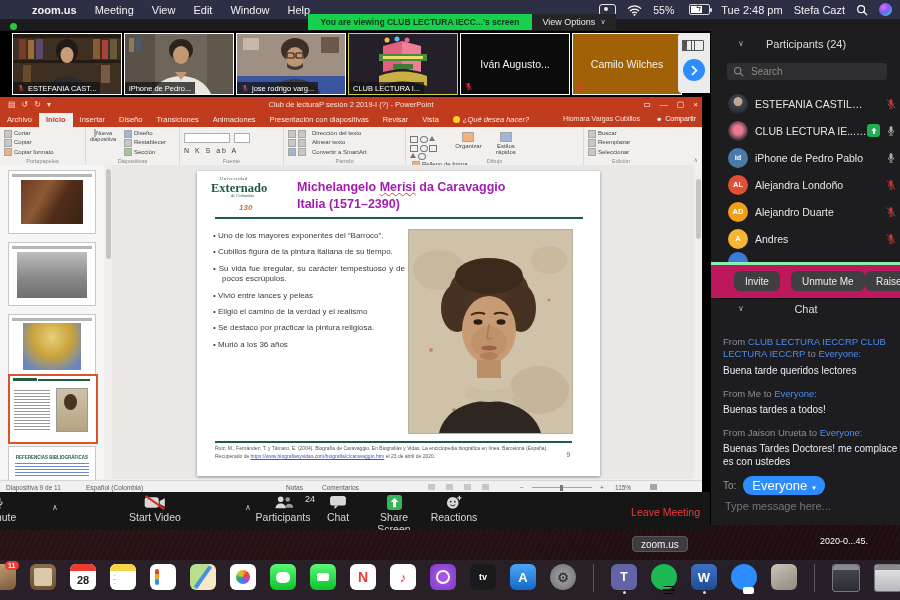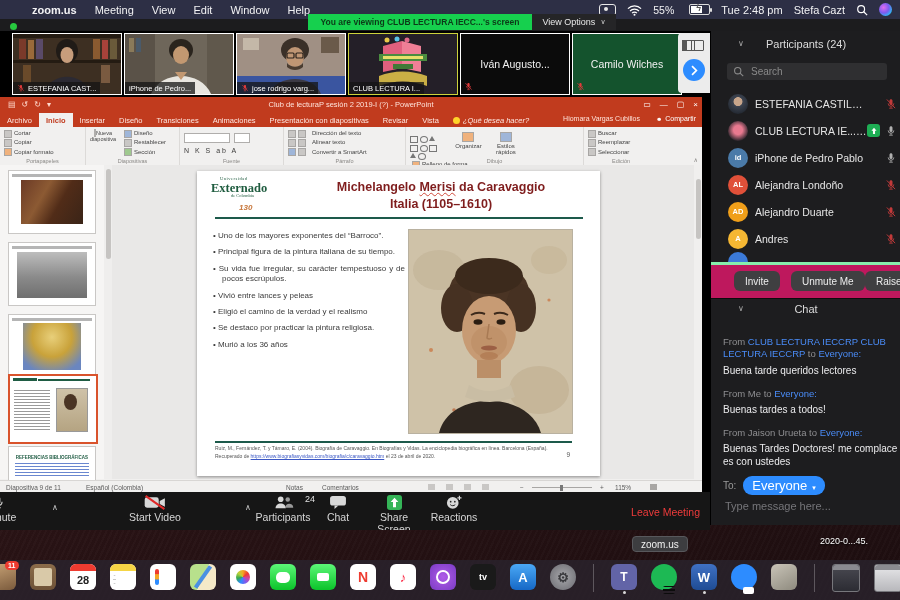--- a/index.html
+++ b/index.html
@@ -56,21 +56,21 @@
 
   
   .shared{position:absolute;left:0;top:96px;width:710px;height:396px;background:#000;z-index:10}
   .pptwin{position:absolute;left:0;top:1px;width:702px;height:395px;background:#f1f0ef}
   .ppt-title{position:absolute;left:0;top:0;width:702px;height:15px;background:#c13b1e;color:#fff;
              font-size:8px;display:flex;align-items:center}
   .qat{display:flex;gap:6px;margin-left:8px;color:#ffd9cd;font-size:8px}
   .ppt-tname{position:absolute;left:0;right:0;text-align:center;font-size:7.5px;color:#ffe3da}
   .wctl{position:absolute;right:4px;top:0;display:flex;gap:9px;color:#fff;font-size:8px;align-items:center;height:15px}
   .ppt-tabs{position:absolute;left:0;top:15px;width:702px;height:15px;background:#c13b1e;display:flex;
-            align-items:flex-end;color:#ffe8e2;font-size:7.5px}
+            align-items:center;color:#ffe8e2;font-size:7.5px}
   .ptab{padding:2.5px 7px}
   .ptab.sel{background:#f1f0ef;color:#c13b1e;font-weight:bold}
   .bulb{width:7px;height:7px;border-radius:50%;background:#ffd42a;display:inline-block;margin-right:3px}
   .tellme{display:flex;align-items:center;padding:2.5px 7px;font-style:italic}
   .ppt-account{position:absolute;right:62px;top:3px;font-size:7px;color:#ffe3da}
   .ppt-share{position:absolute;right:6px;top:3px;font-size:7px;color:#fff}
   .ppt-share::before{content:"☻";margin-right:3px;font-size:6px}
   .ribbon{position:absolute;left:0;top:30px;width:702px;height:38px;background:#f1f0ef;
           border-bottom:1px solid #d8d6d4;display:flex;color:#444}
   .rgroup{position:relative;height:100%;border-right:1px solid #dcdad8;padding-top:2px;box-sizing:border-box}
@@ -103,21 +103,21 @@
   .cscroll{position:absolute;left:694px;top:68px;width:8px;height:314px;background:#f0efee}
   .cscroll::after{content:"";position:absolute;left:1.5px;top:14px;width:5px;height:60px;background:#c6c4c2;border-radius:3px}
 
   .slide{position:absolute;left:197px;top:74px;width:403px;height:305px;background:#fff;
          box-shadow:0 1px 3px rgba(0,0,0,.4)}
   .logo{position:absolute;left:14px;top:6px;color:#1f5c3f;font-family:"Liberation Serif",serif;line-height:1}
   .logo-top{font-size:4.5px;letter-spacing:.5px;margin-left:9px}
   .logo-main{font-size:12.5px;font-weight:bold}
   .logo-sub{font-size:4.5px;margin-left:20px}
   .logo-mark{position:absolute;left:42px;top:32px;color:#c7763a;font-size:8px;font-style:italic;font-weight:bold}
-  .stitle{position:absolute;left:100px;right:15px;top:8px;text-align:center;color:#7f1d1d;
+  .stitle{position:absolute;left:100px;right:15px;top:8px;text-align:left;color:#a21caf;
           font-weight:bold;font-size:12.5px;line-height:1.35}
   .wavy{text-decoration:underline;text-decoration-style:wavy;text-decoration-color:#d04a3a;text-decoration-thickness:1px}
   .srule{position:absolute;left:18px;width:368px;top:46px;height:2px;background:#1d5a4b}
   .bullets{position:absolute;left:16px;top:60px;width:192px;font-size:8px;color:#3b3b3b;text-align:justify}
   .bullet{padding-left:9px;text-indent:-9px;margin-bottom:6px;line-height:1.3}
   .bullet::before{content:"• "}
   .portrait{position:absolute;left:211px;top:58px;width:163px;height:203px;border:1px solid #b9b1a0}
   .srule2{position:absolute;left:18px;width:357px;top:270px;height:1.5px;background:#1d5a4b}
   .cite{position:absolute;left:18px;top:274px;width:335px;font-size:5px;color:#555;line-height:1.55}
   .cite .lnk{color:#3a57c4;text-decoration:underline}
@@ -368,21 +368,21 @@
     <span class="corner-mic">
       <svg viewBox="0 0 16 16" width="9" height="9" style="color:#e03a3a">
           <path fill="currentColor" d="M8 1.8c-1.1 0-2 .9-2 2v3.4a2 2 0 0 0 4 0V3.8c0-1.1-.9-2-2-2z"></path>
           <path d="M4.2 7.2a3.8 3.8 0 0 0 7.6 0" fill="none" stroke="currentColor" stroke-width="1.1"></path>
           <path d="M8 11v2.2M5.6 13.6h4.8" stroke="currentColor" stroke-width="1.1"></path>
           <path d="M2.5 2l11 11.5" stroke="currentColor" stroke-width="1.3"></path>
         </svg>
     </span>
   </div>
 
-  <div class="tile" style="left:572px;background:#14532d">
+  <div class="tile" style="left:572px;background:#a16207">
     <span class="tname-center">Camilo Wilches</span>
     <span class="corner-mic">
       <svg viewBox="0 0 16 16" width="9" height="9" style="color:#e03a3a">
           <path fill="currentColor" d="M8 1.8c-1.1 0-2 .9-2 2v3.4a2 2 0 0 0 4 0V3.8c0-1.1-.9-2-2-2z"></path>
           <path d="M4.2 7.2a3.8 3.8 0 0 0 7.6 0" fill="none" stroke="currentColor" stroke-width="1.1"></path>
           <path d="M8 11v2.2M5.6 13.6h4.8" stroke="currentColor" stroke-width="1.1"></path>
           <path d="M2.5 2l11 11.5" stroke="currentColor" stroke-width="1.3"></path>
         </svg>
     </span>
   </div>
@@ -577,26 +577,26 @@
 
     <div class="slide">
       <div class="logo">
         <div class="logo-top">Universidad</div>
         <div class="logo-main">Externado</div>
         <div class="logo-sub">de Colombia</div>
       </div>
       <div class="logo-mark">130</div>
       <div class="stitle">
         <span>Michelangelo </span><span class="wavy">Merisi</span><span> da Caravaggio</span><br>
-        <span>Italia (1105–1610)</span>
+        <span>Italia (1571–2390)</span>
       </div>
       <div class="srule"></div>
       <div class="bullets">
         <div class="bullet">Uno de los mayores exponentes del “Barroco”.</div>
-        <div class="bullet">Principal figura de la pintura italiana de su tiempo.</div>
+        <div class="bullet">Cubillos figura de la pintura italiana de su tiempo.</div>
         <div class="bullet">Su vida fue irregular, su carácter tempestuoso y de pocos escrúpulos.</div>
         <div class="bullet">Vivió entre  lances y peleas</div>
         <div class="bullet">Eligió el camino de la verdad y el realismo</div>
         <div class="bullet">Se destaco por practicar la pintura religiosa.</div>
         <div class="bullet">Murió a los 36 años</div>
       </div>
       <div class="portrait">
         <svg viewBox="0 0 163 203" width="163" height="203" preserveAspectRatio="none">
           <rect width="163" height="203" fill="#cfc2a8"></rect>
           <ellipse cx="30" cy="40" rx="26" ry="20" fill="#c2b296" opacity=".6"></ellipse>

